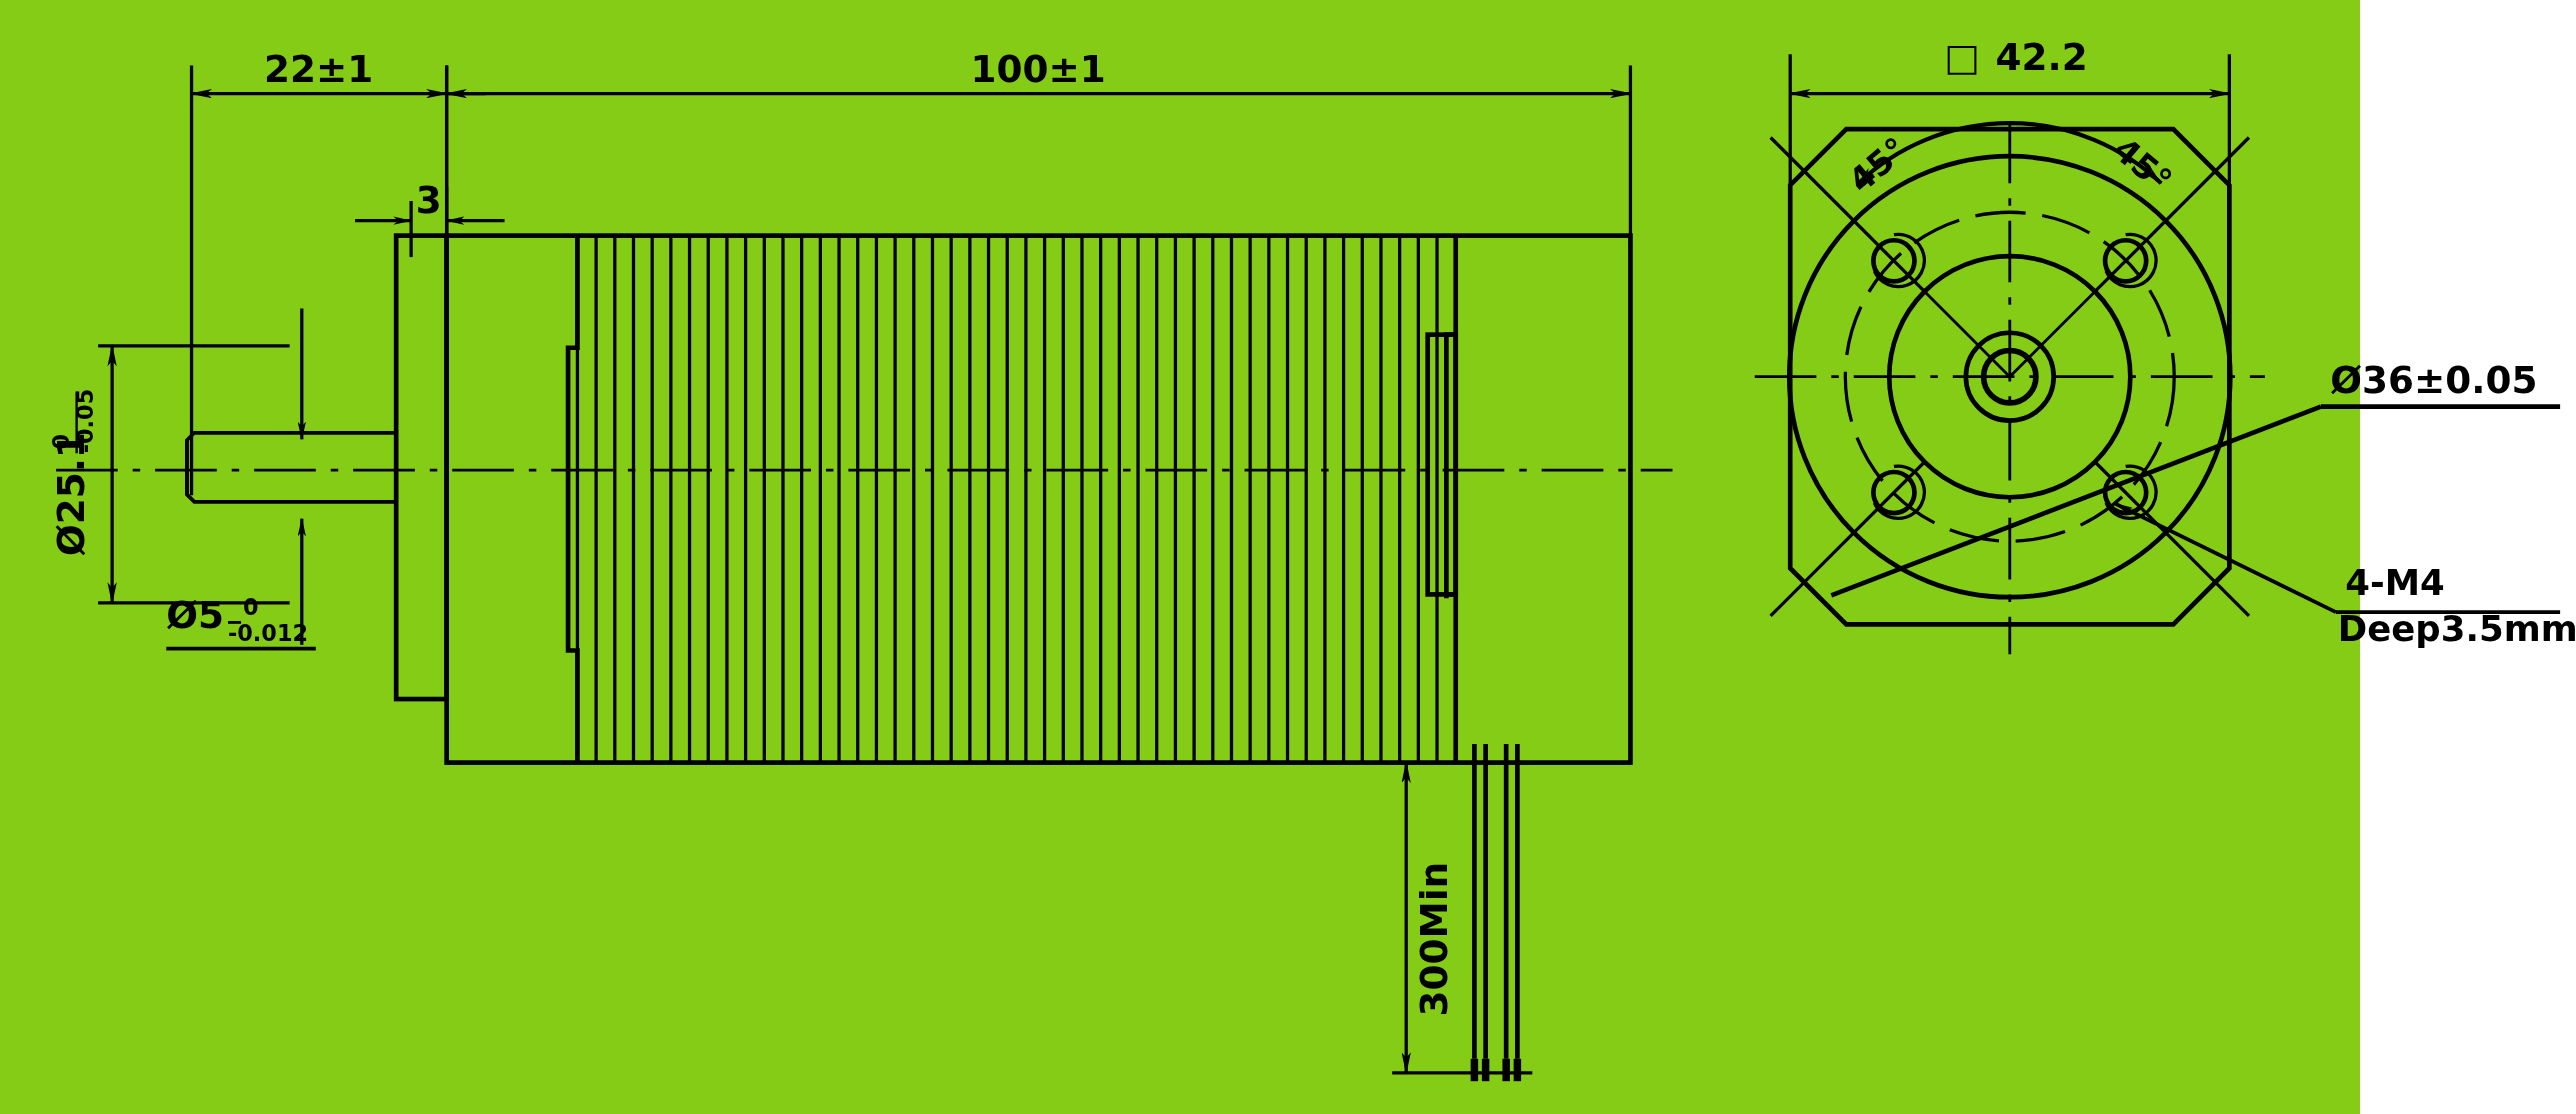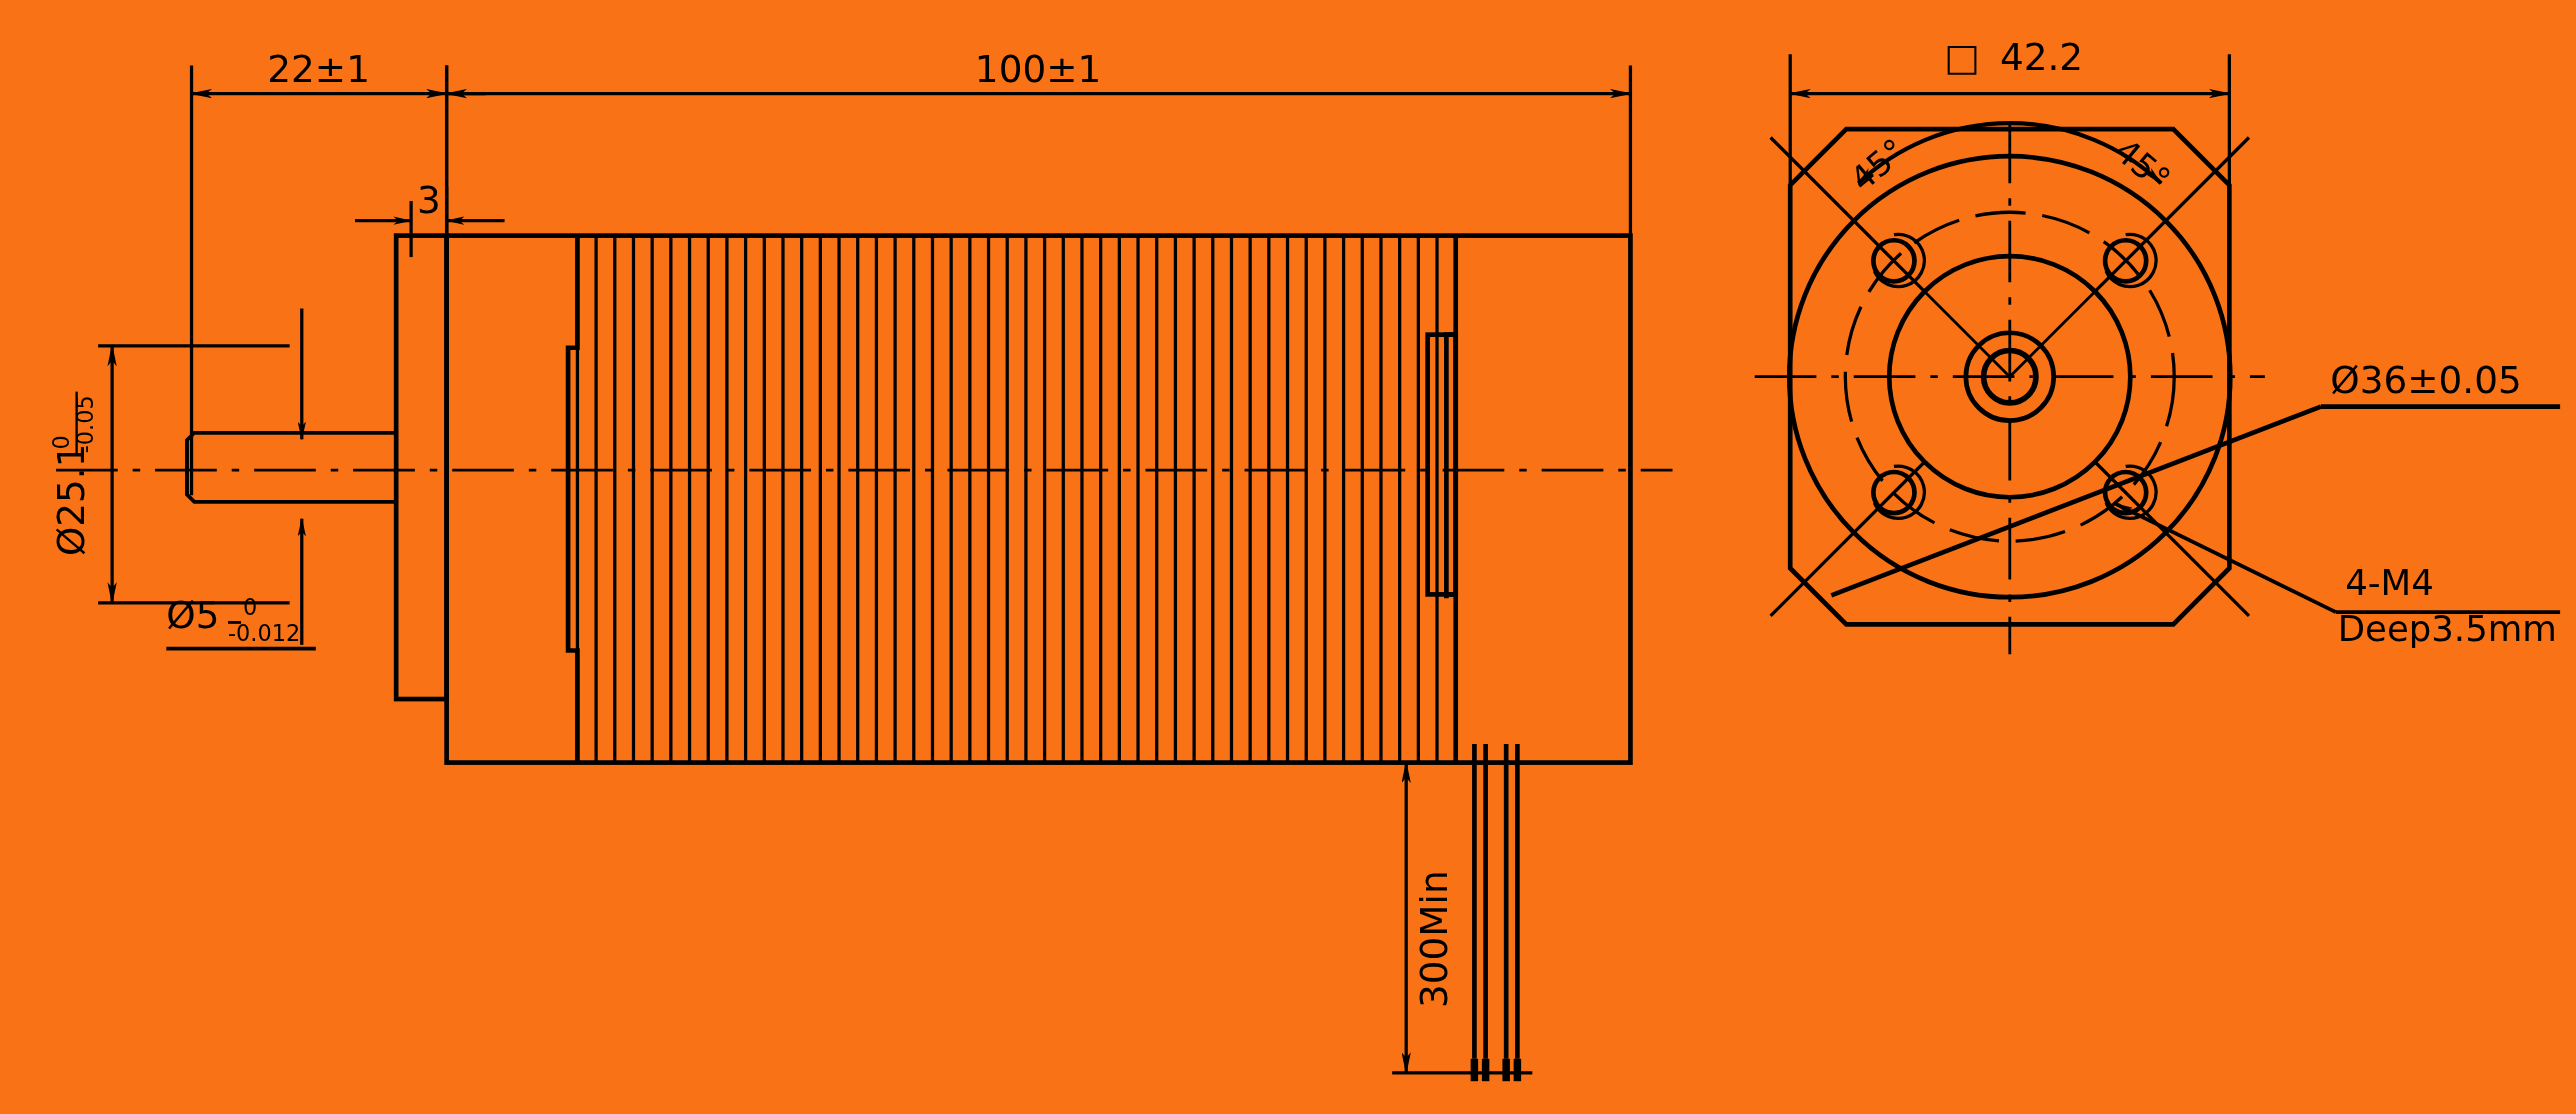--- a/index.html
+++ b/index.html
@@ -9,23 +9,24 @@
     background: #ffffff;
   }
   body {
     width: 2576px;
     height: 1115px;
     overflow: hidden;
     font-family: "DejaVu Sans", sans-serif;
   }
   #drawing-root {
     position: relative;
-    width: 2576px;
+    width: 2360px;
     height: 1115px;
-    background: #f97316;
+    background: #84cc16;
+    font-weight: bold;
   }
   svg#drawing-svg {
     position: absolute;
     top: 0;
     left: 0;
     width: 2576px;
     height: 1115px;
     display: block;
   }
   text {

